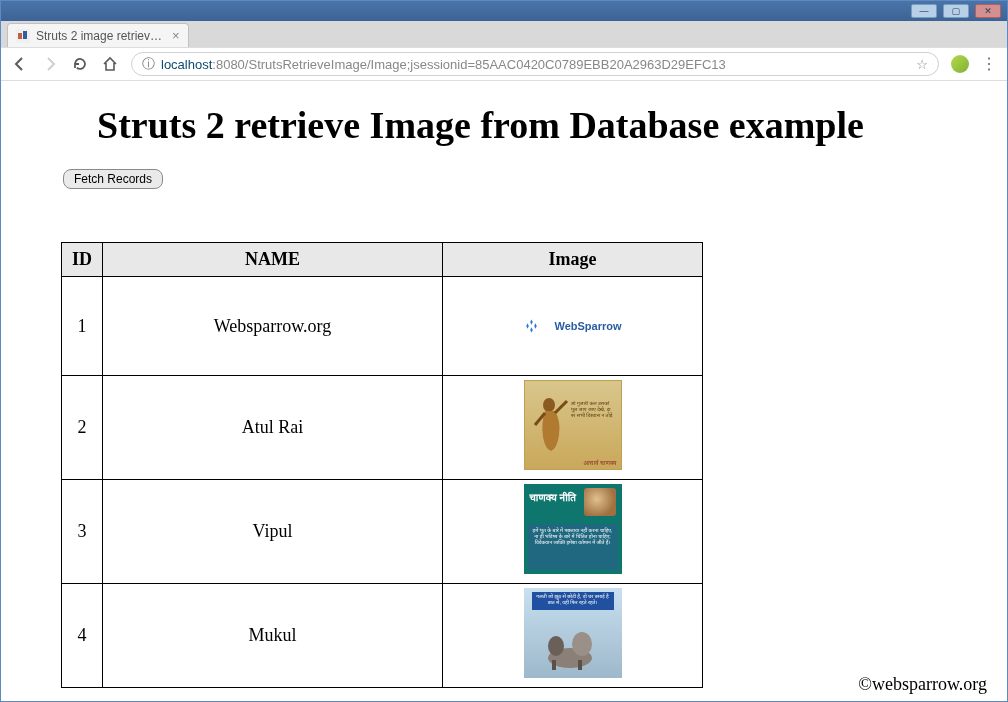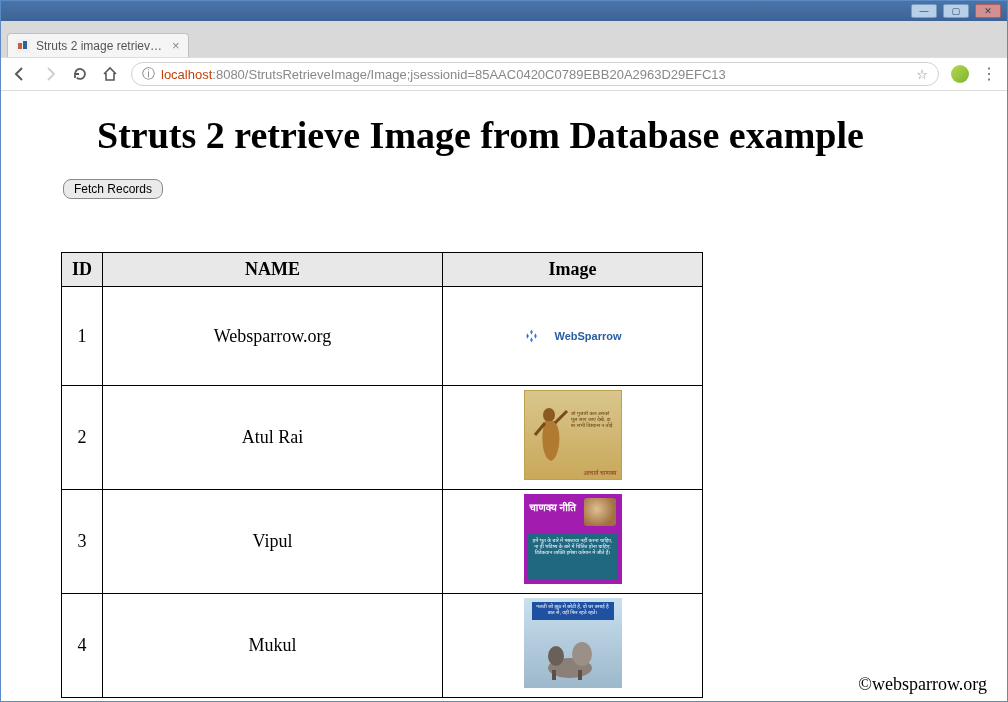--- a/index.html
+++ b/index.html
@@ -35,21 +35,21 @@
       border-radius: 2px;
       display: flex;
       align-items: center;
       justify-content: center;
       font-size: 9px;
       color: #2a3f5a;
       cursor: pointer;
     }
     .win-btn.close { background: #d49090; border-color:#b06060;}
     .tabbar {
-      height: 36px;
+      height: 26px;
       background: #d9d9d9;
       display: flex;
       align-items: flex-end;
       padding: 0 6px;
     }
     .tab {
       height: 24px;
       background: #f5f5f5;
       border: 1px solid #c0c0c0;
       border-bottom: none;
@@ -92,21 +92,21 @@
       border: 1px solid #d0d0d0;
       border-radius: 12px;
       display: flex;
       align-items: center;
       padding: 0 10px;
       gap: 6px;
       font-size: 13px;
     }
     .info-icon { color:#7a7a7a; font-size:13px;}
     .url { color:#333; white-space:nowrap; overflow:hidden;}
-    .url .host-prefix { color:#c2410c; }
+    .url .host-prefix { color:#0c4a6e; }
     .url .path { color:#888; }
     .star-icon { margin-left:auto; color:#888;}
     .ext-badge {
       width:18px;height:18px;border-radius:50%;
       background:linear-gradient(135deg,#b5d94c,#7fb234);
       display:inline-block;
     }
     .menu-dots { font-size:16px; color:#6a6a6a; line-height:0.5; cursor:pointer;}
     .viewport {
       flex: 1;
@@ -168,21 +168,21 @@
     }
     .thumb.ws {
       background:#fff;
     }
     .thumb.ws .logo-text { font-size:11px; font-family:Arial; color:#2a5da0; font-weight:600; margin-left:4px;}
     .thumb.quote1 {
       background:linear-gradient(180deg,#d9c68c 0%, #c9a85a 100%);
       border:1px solid #c0a050;
     }
     .thumb.quote2 {
-      background:#a21caf;
+      background:#0f766e;
     }
     .thumb.quote3 {
       background:linear-gradient(180deg,#c8e0f0 0%,#9db8ca 100%);
     }
     .thumb .q-figure {
       position:absolute; left:6px; top:14px;
       width:40px;height:60px;
     }
     .thumb .q-text-box {
       position:absolute; right:4px; top:20px;

